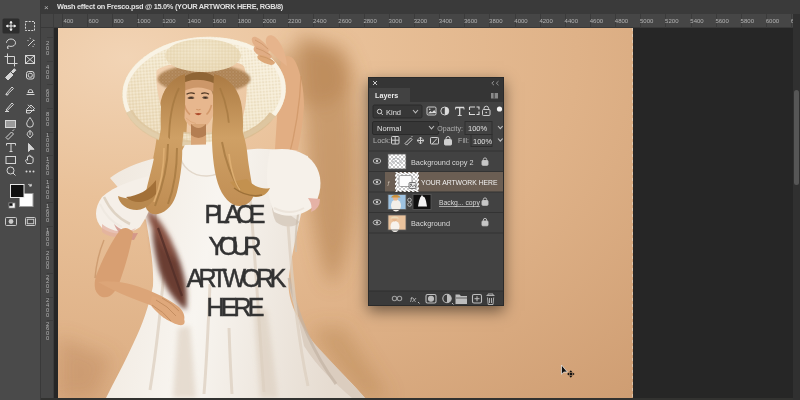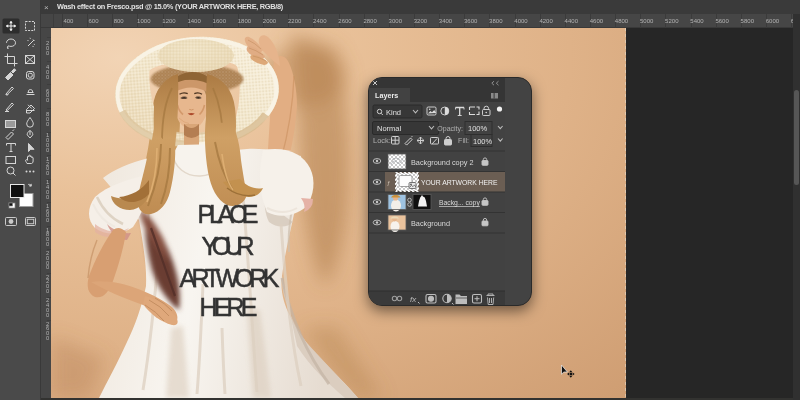--- a/index.html
+++ b/index.html
@@ -12,22 +12,22 @@
 #vruler{left:41px;top:28px;width:13px;height:370px;background:#464646;border-right:1px solid #3c3c3c;}
 .hnum{position:absolute;top:4px;font-size:6px;color:#b3b3b3;transform:translateX(-50%);}
 .htick{position:absolute;top:0;width:1px;height:14px;background:#3b3b3b;}
 .vnum{position:absolute;left:3.5px;font-size:5.8px;line-height:4.8px;color:#b3b3b3;text-align:center;width:6px;}
 .vtick{position:absolute;left:6px;height:1px;width:7px;background:#3d3d3d;}
 #toolbar{left:0;top:0;width:41px;height:400px;background:#4a4a4a;border-right:1px solid #393939;}
 #paste{left:629px;top:28px;width:164px;height:370px;background:#262626;}
 #bottomband{left:41px;top:398px;width:759px;height:2px;background:#323230;}
 #vsb{left:793px;top:14px;width:7px;height:386px;background:#303030;}
 #vsbthumb{left:794px;top:90px;width:5px;height:95px;background:#565656;border-radius:3px;}
-#canvas{left:51px;top:28px;width:575px;height:370px;}
-#panel{left:368px;top:77px;width:164px;height:229px;background:#434343;border-radius:14px;box-shadow:0 5px 14px rgba(0,0,0,.5);border:1px solid #2a2a2a;overflow:hidden;}
+#canvas{left:58px;top:28px;width:575px;height:370px;}
+#panel{left:368px;top:77px;width:136px;height:229px;background:#434343;border-radius:0;box-shadow:0 5px 14px rgba(0,0,0,.5);border:1px solid #2a2a2a;overflow:hidden;}
 </style></head>
 <body>
 <div class="abs" id="titlebar"></div>
 <div class="abs" id="hdrarr">«</div>
 <div class="abs" id="tabx">×</div>
 <div class="abs" id="titletext">Wash effect on Fresco.psd @ 15.0% (YOUR ARTWORK HERE, RGB/8)</div>
 <div class="abs" id="hruler">
     <div id="hticks">
       <div class="htick" style="left:20.9px"></div>
       <div class="hnum" style="left:27.4px">400</div>

